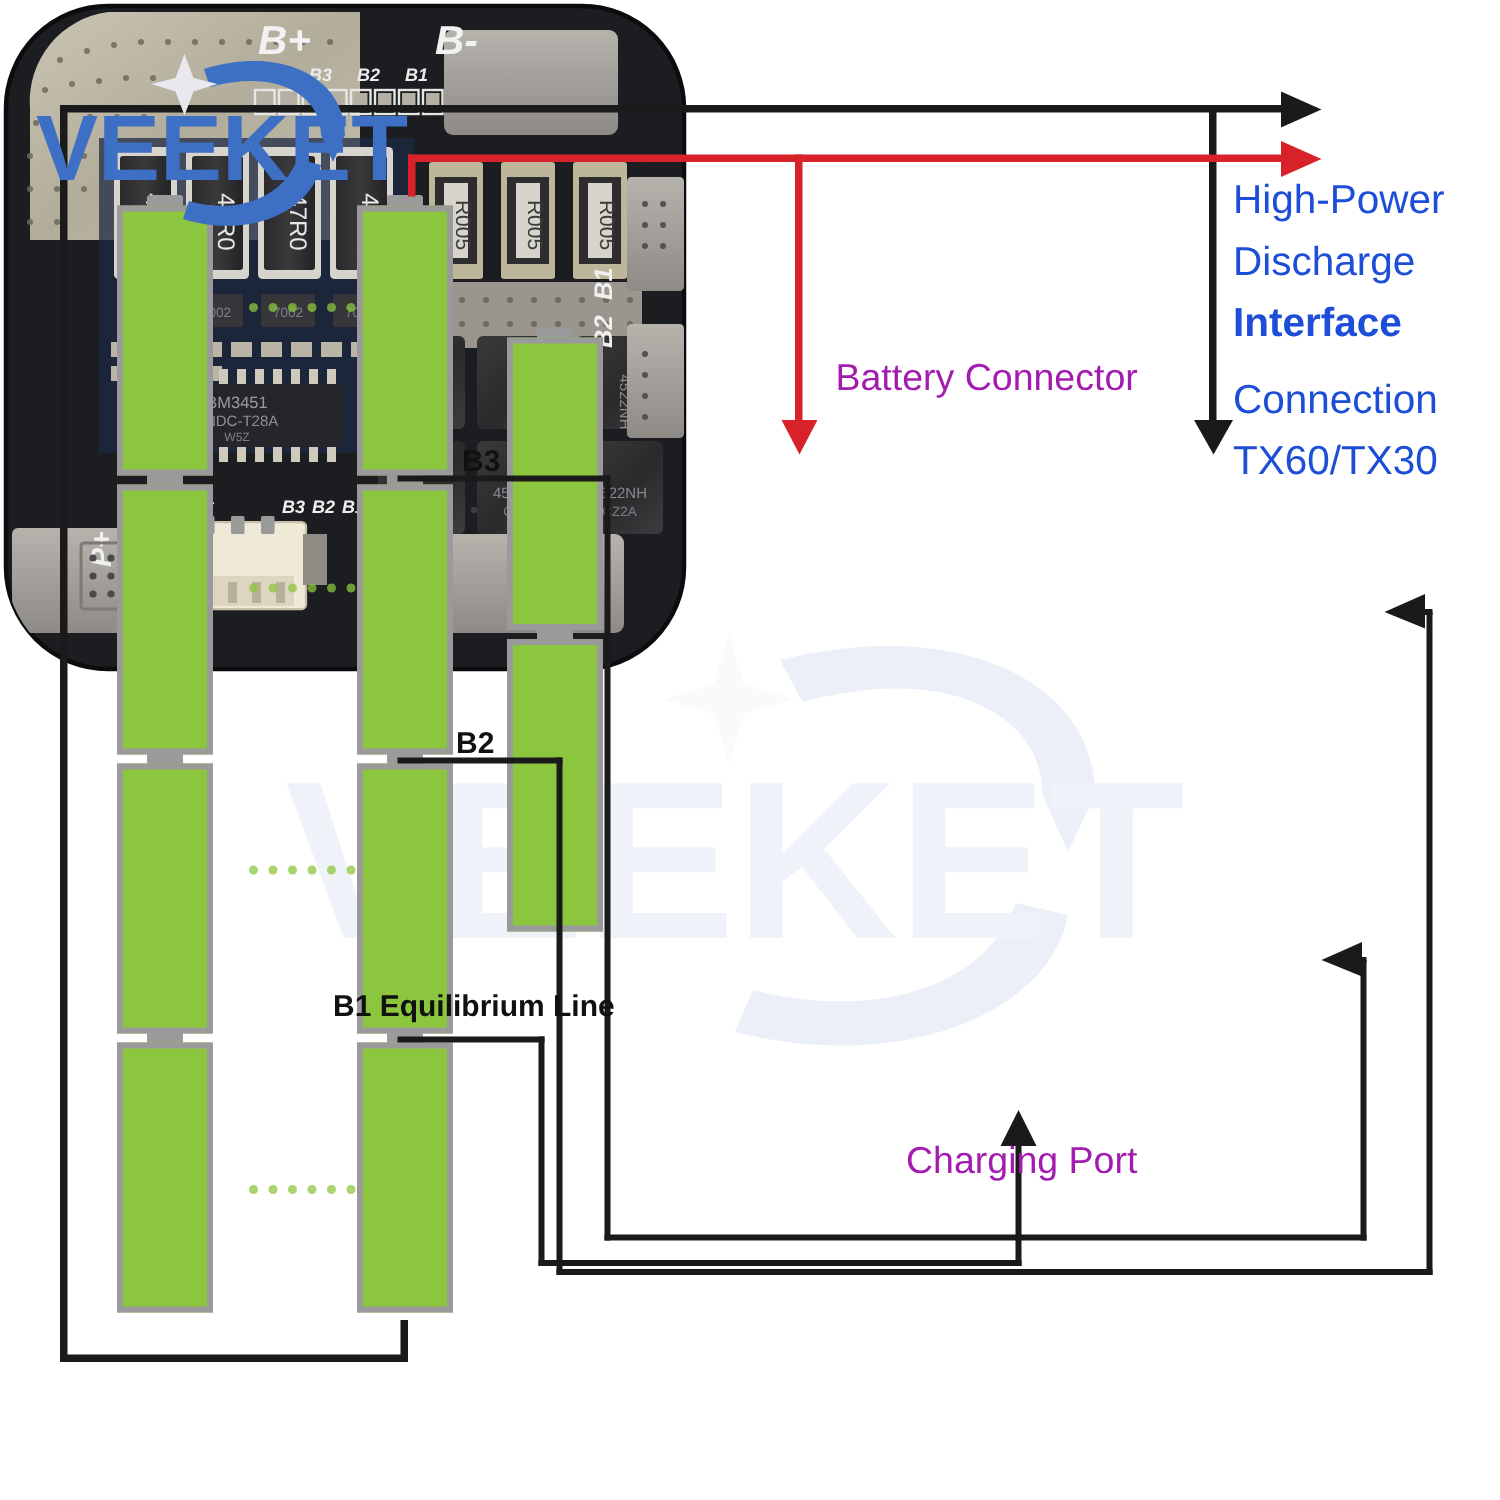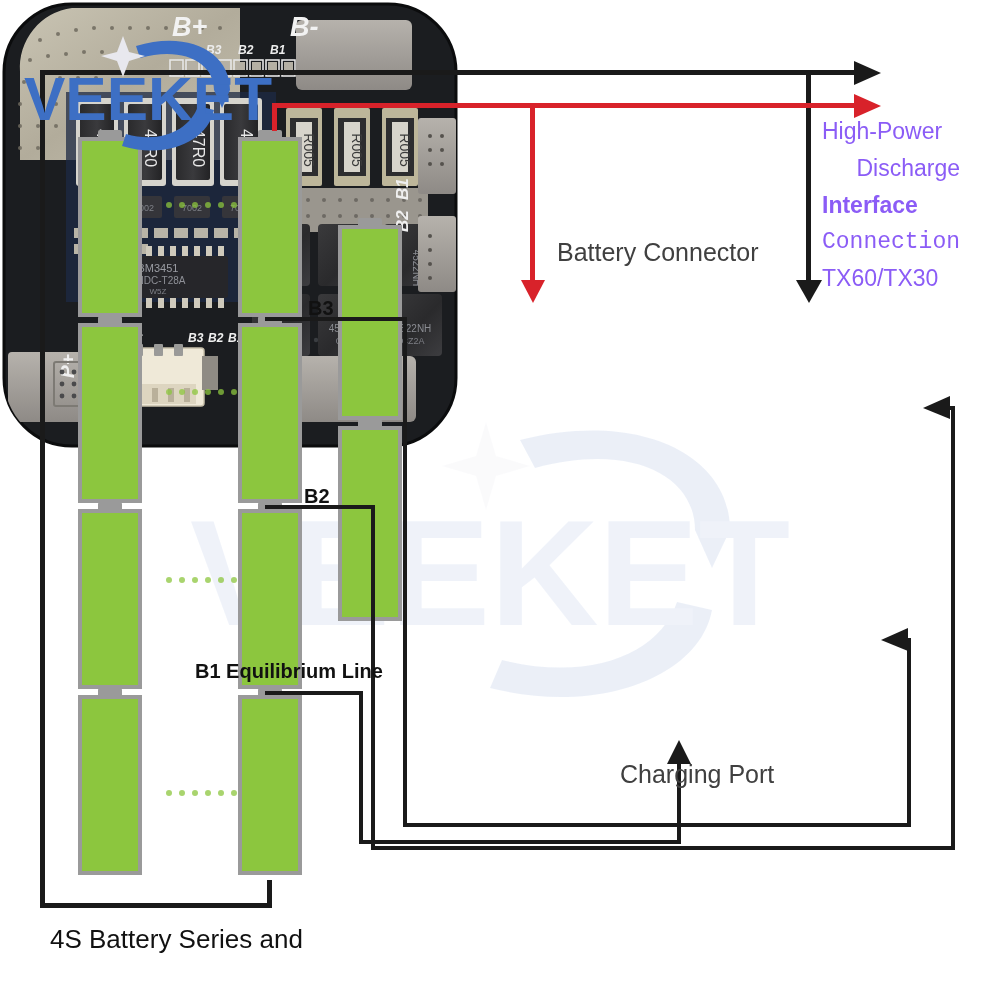--- a/index.html
+++ b/index.html
@@ -19,24 +19,24 @@
 
   
   .cell{position:absolute;background:#8cc63e;border:4px solid #9a9a9a;
         box-sizing:border-box;z-index:5;}
   .cell-cap{position:absolute;background:#9a9a9a;z-index:5;border-radius:2px 2px 0 0;}
   .dots{position:absolute;z-index:5;display:flex;gap:7px;align-items:center;}
   .dots i{display:block;width:6px;height:6px;border-radius:50%;
           background:#8cc63e;opacity:.75;}
 
   
-  .lbl{position:absolute;color:#404040;font-size:25px;white-space:nowrap;z-index:20;}
+  .lbl{position:absolute;color:#a21caf;font-size:25px;white-space:nowrap;z-index:20;}
   .lbl-b{position:absolute;color:#111;font-size:20px;font-weight:bold;
          white-space:nowrap;z-index:20;}
-  .lbl-red{position:absolute;color:#8b5cf6;font-size:23px;
+  .lbl-red{position:absolute;color:#1d4ed8;font-size:27px;
            white-space:nowrap;z-index:20;}
   .cap{position:absolute;color:#111;font-size:26px;line-height:34px;z-index:20;}
 
   
   #pcb{left:440px;top:292px;width:460px;height:450px;z-index:10;}
 </style>
 </head>
 <body>
 
 <div id="stage">
@@ -522,35 +522,34 @@
     <path d="M330,20 C450,-10 540,35 540,110 L505,110 C505,55 440,22 345,48 Z" fill="#bfcde8"></path>
     <path d="M505,110 L540,110 L522,148 Z" fill="#bfcde8"></path>
     <path d="M300,268 C410,296 510,256 522,190 L487,182 C470,234 400,262 312,240 Z" fill="#bfcde8"></path>
     <polygon points="296,2 306,36 340,46 306,56 296,90 286,56 252,46 286,36" fill="#f0f0f5"></polygon>
     <text x="0" y="205" font-family="Liberation Sans, sans-serif" font-size="150" font-weight="bold" fill="#ccd7ee">VEEKET</text>
   </svg>
 
   
   <div class="lbl" style="left:557px;top:238px;">Battery Connector</div>
 
-  <div class="lbl" style="left:620px;top:760px;">Charging Port</div>
-
-  <div class="lbl-b" style="left:195px;top:660px;">B1 Equilibrium Line</div>
+  <div class="lbl" style="left:604px;top:760px;">Charging Port</div>
+
+  <div class="lbl-b" style="left:222px;top:660px;">B1 Equilibrium Line</div>
 
   <div class="lbl-b" style="left:308px;top:297px;">B3</div>
 
   <div class="lbl-b" style="left:304px;top:485px;">B2</div>
 
   
   <div class="abs" style="left:822px;top:118px;z-index:20;">
     <div class="lbl-red" style="position:relative;left:0;top:0;">High-Power</div>
-    <div class="lbl-red" style="position:relative;left:0;top:0;margin-top:10px;text-align:right;">Discharge</div>
+    <div class="lbl-red" style="position:relative;left:0;top:0;margin-top:10px;">Discharge</div>
     <div class="lbl-red" style="position:relative;left:0;top:0;margin-top:10px;font-weight:bold;">Interface</div>
-    <div class="lbl-red" style="position:relative;left:0;top:0;margin-top:10px;font-family:Liberation Mono, monospace;">Connection</div>
+    <div class="lbl-red" style="position:relative;left:0;top:0;margin-top:20px;">Connection</div>
     <div class="lbl-red" style="position:relative;left:0;top:0;margin-top:10px;">TX60/TX30</div>
   </div>
 
   
   <div class="cap" style="left:50px;top:922px;">
-    <div>4S Battery Series and</div>
   </div>
 
 </div>
 
 </body></html>

